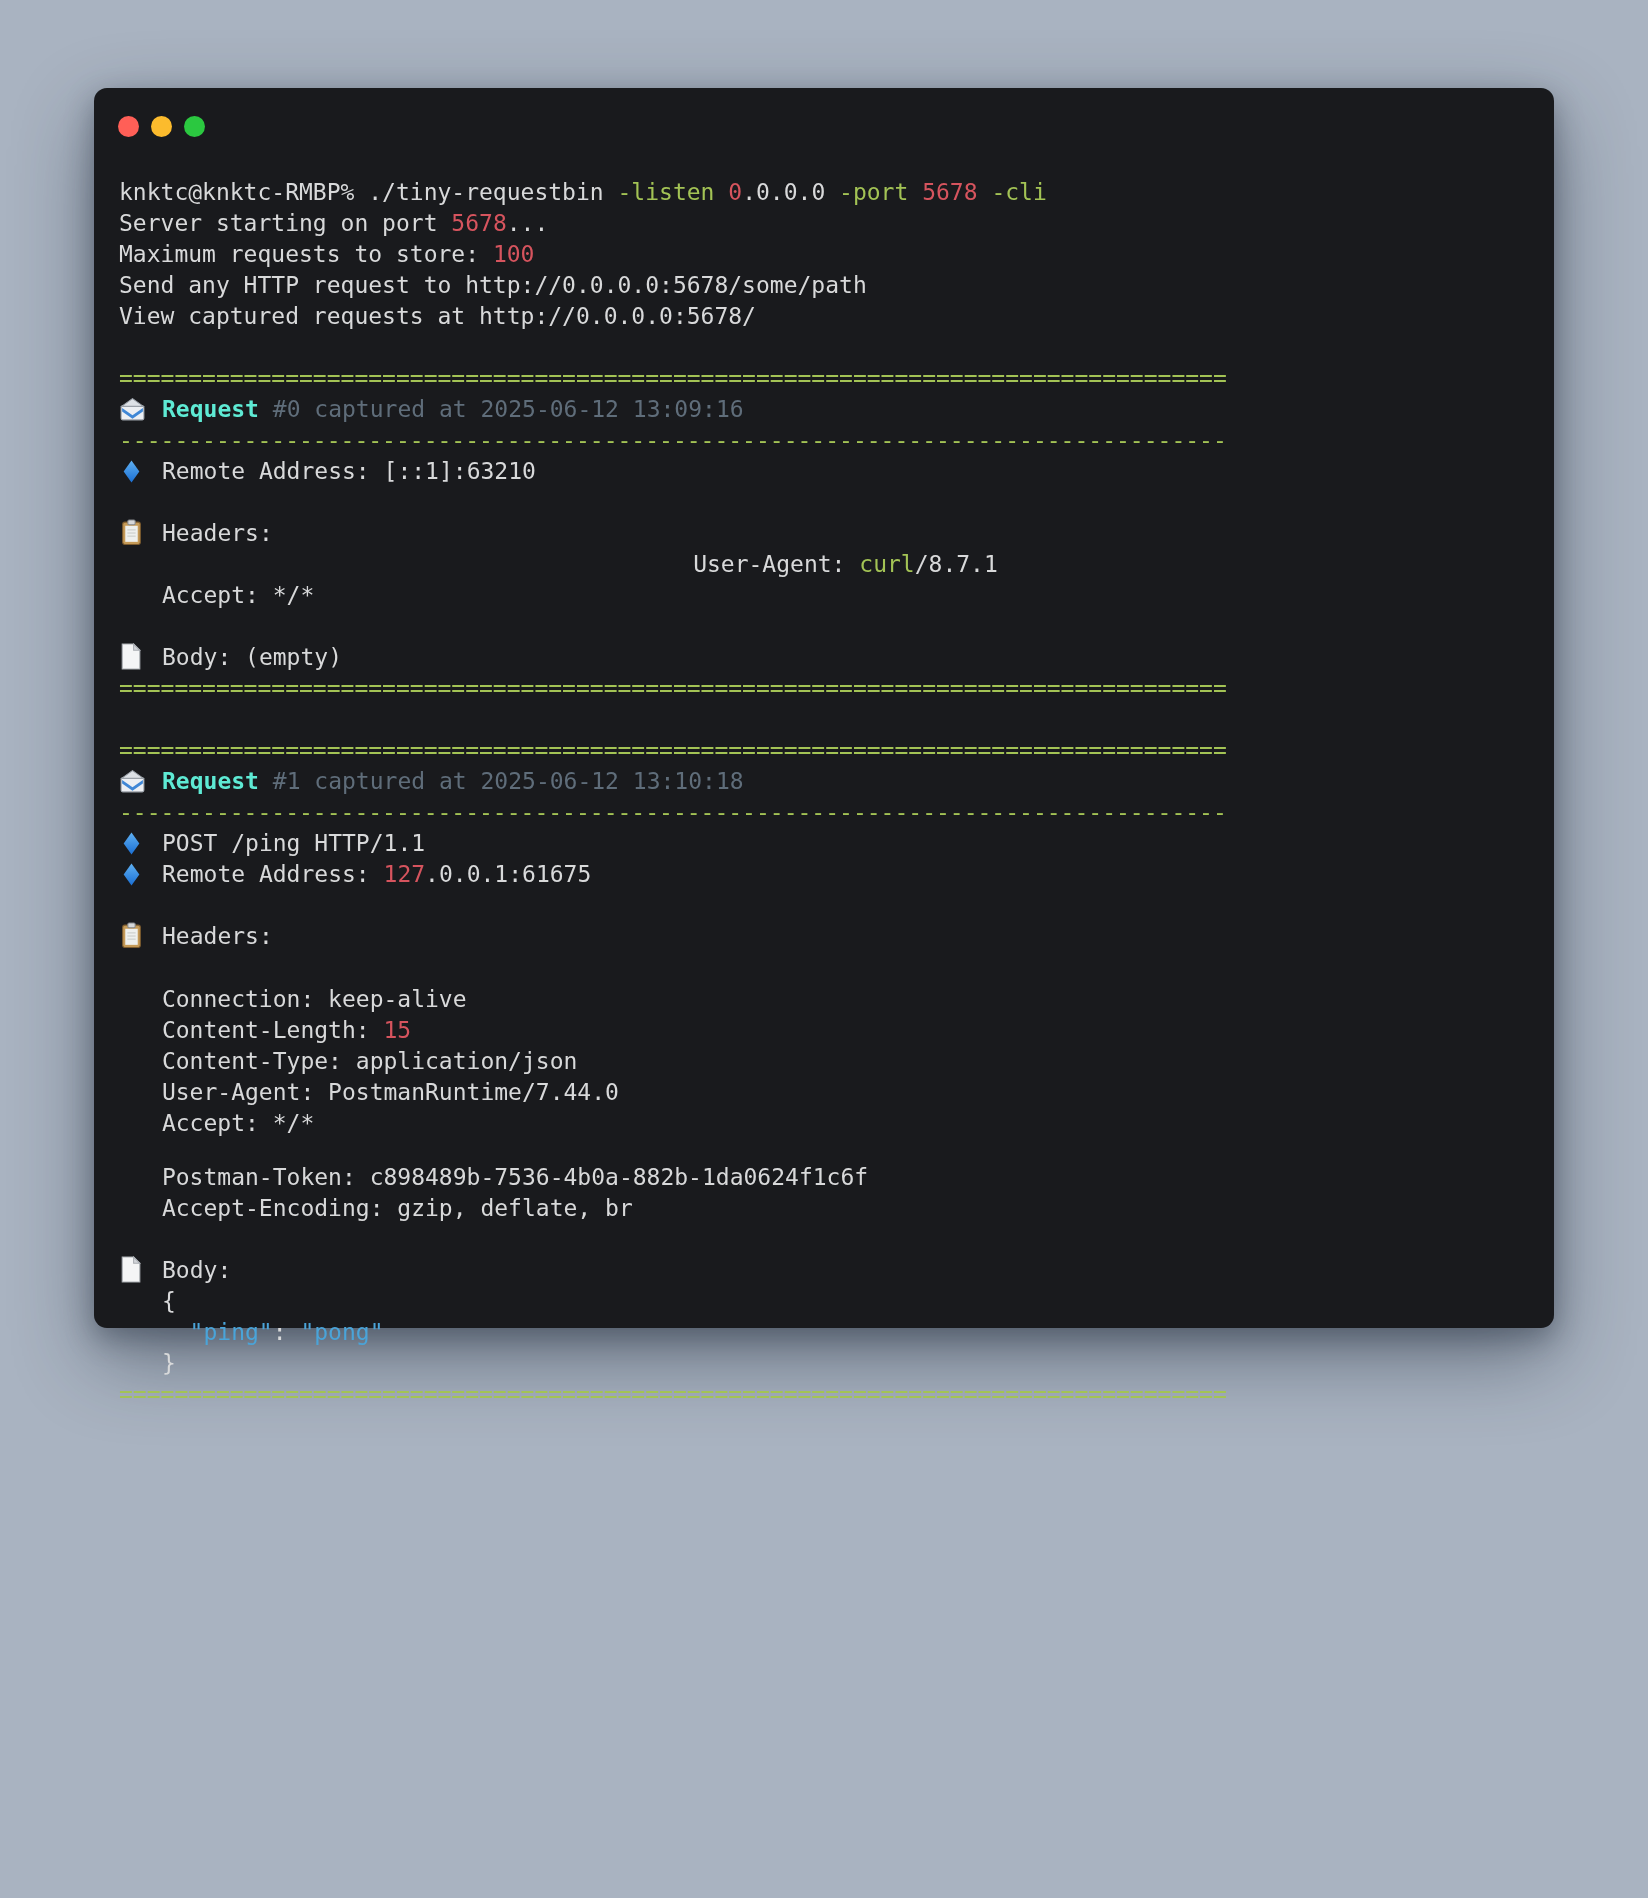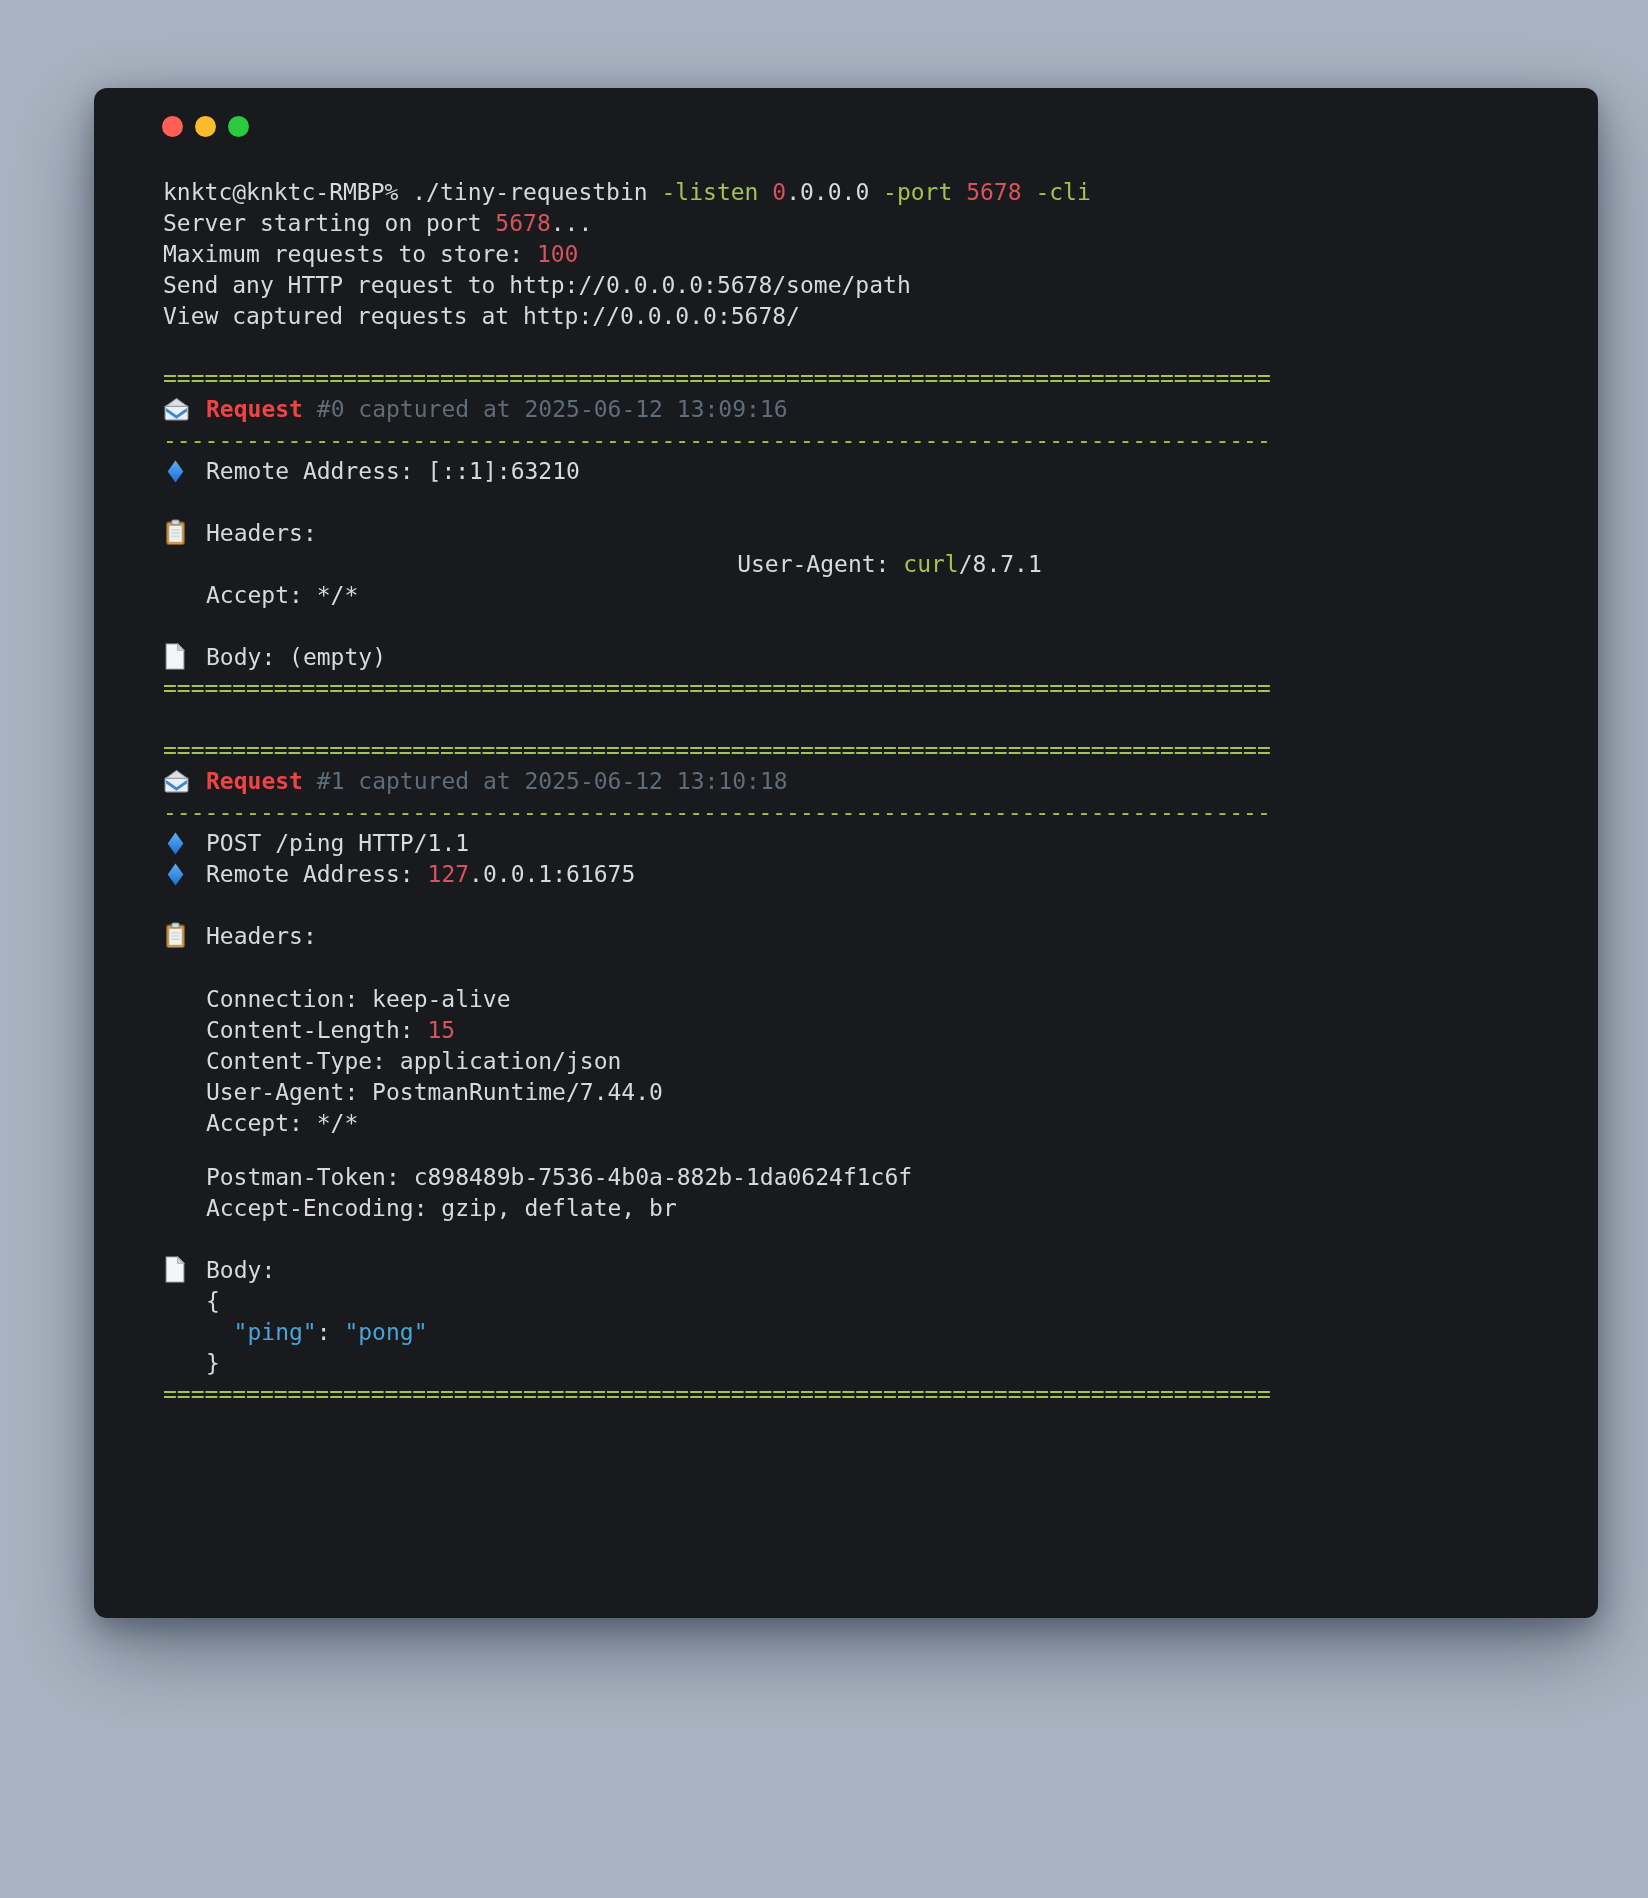--- a/index.html
+++ b/index.html
@@ -1,40 +1,39 @@
 <!DOCTYPE html>
 <html><head>
 <meta charset="utf-8">
 <style>
   html,body{margin:0;padding:0;width:1648px;height:1898px;overflow:hidden;}
   body{background:#a9b3c1;position:relative;font-family:"DejaVu Sans Mono","Liberation Mono",monospace;}
   .window{
-    position:absolute;left:94px;top:88px;width:1460px;height:1530px;
+    position:absolute;left:94px;top:88px;width:1460px;height:1240px;
     background:#191a1d;border-radius:13px;
     box-shadow:0 30px 80px rgba(25,35,50,.45),0 10px 28px rgba(25,35,50,.35);
-    padding-left:44px;
   }
   .chrome{display:flex;gap:12px;padding:28px 0 0 24px;height:21px;}
   .dot{width:21px;height:21px;border-radius:50%;}
   .dot.red{background:#ff5f57;}
   .dot.yellow{background:#fcbb2d;}
   .dot.green{background:#2bc840;}
   .content{
     padding:40px 25px 0 25px;
     font:23px/31px "DejaVu Sans Mono","Liberation Mono",monospace;
     color:#d8d9da;
   }
   .line{white-space:pre;min-height:31px;}
   .seg{color:#d8d9da;}
   .seg.fg{color:#d8d9da;}
   .seg.green{color:#a3c355;}
   .seg.red{color:#d6545e;}
   .seg.dim{color:#5f6d7a;}
   .seg.blue{color:#4aa4d9;}
-  .seg.bold{color:#ef4444;font-weight:bold;}
+  .seg.bold{color:#5eead4;font-weight:bold;}
   .icon-cell{display:inline-block;width:43px;}
   .icon-cell svg{vertical-align:-5px;}
   .icon-cell svg.diamond{margin-left:4px;vertical-align:-4px;}
 </style>
 </head>
 <body>
 
 <div class="window">
   <div class="chrome">
     <div class="dot red"></div>

